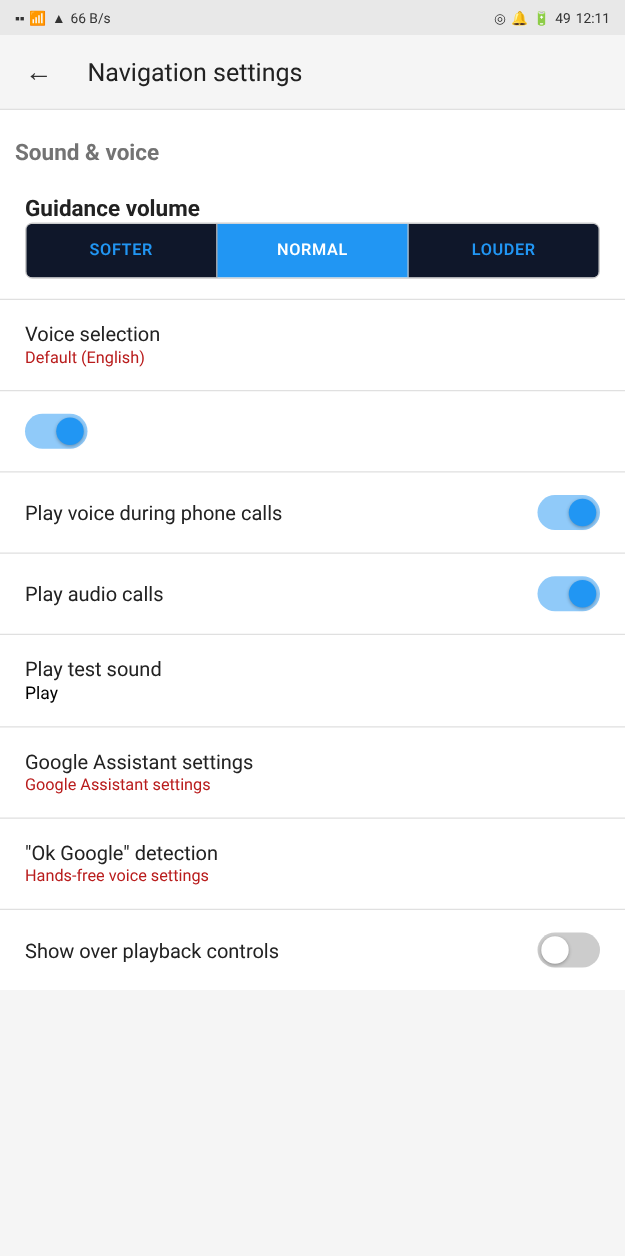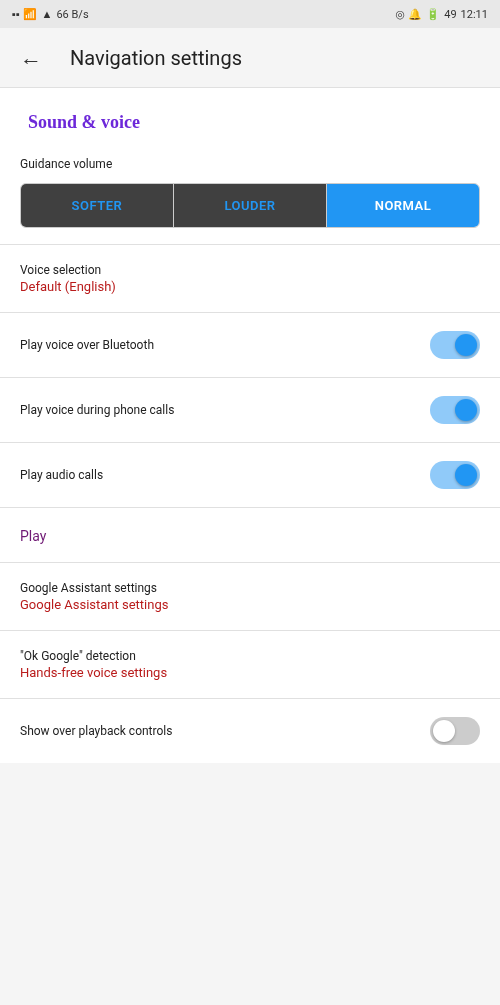--- a/index.html
+++ b/index.html
@@ -66,54 +66,53 @@
       font-weight: 400;
       text-align: right;
     }
 
     .content {
       background: #fff;
       padding: 0;
     }
 
     .section-header {
-      padding: 24px 20px 8px 28px;
+      padding: 24px 20px 8px 12px;
       font-size: 18px;
       font-weight: 700;
-      color: #6d28d9;
-      font-family: Liberation Serif, serif;
+      color: #737373;
     }
 
     .setting-block {
       padding: 16px 20px;
     }
 
     .setting-label {
-      font-size: 12px;
+      font-size: 18px;
       color: #222;
-      margin-bottom: 12px;
+      font-weight: bold;
     }
 
     .volume-selector {
       display: flex;
       border: 1.5px solid #ccc;
       border-radius: 6px;
       overflow: hidden;
       width: 100%;
     }
 
     .volume-btn {
       flex: 1;
       padding: 14px 0;
       font-size: 13px;
       font-weight: 600;
       letter-spacing: 0.5px;
       border: none;
       cursor: pointer;
-      background: #404040;
+      background: #0f172a;
       color: #2196F3;
     }
 
     .volume-btn.active {
       background: #2196F3;
       color: #fff;
     }
 
     .volume-btn:not(:last-child) {
       border-right: 1.5px solid #ccc;
@@ -130,21 +129,21 @@
       align-items: center;
       justify-content: space-between;
       padding: 18px 20px;
     }
 
     .setting-row-left {
       flex: 1;
     }
 
     .setting-title {
-      font-size: 12px;
+      font-size: 16px;
       color: #222;
     }
 
     .setting-subtitle {
       font-size: 13px;
       color: #b91c1c;
       margin-top: 2px;
     }
 
     
@@ -204,21 +203,21 @@
       padding: 18px 20px;
     }
 
     .play-test-title {
       font-size: 16px;
       color: #222;
     }
 
     .play-link {
       font-size: 14px;
-      color: #701a75;
+      color: #000000;
       cursor: pointer;
       margin-top: 2px;
     }
   </style>
 </head>
 <body>
 
 <div class="status-bar">
   <div class="status-left">
     <span>▪▪</span>
@@ -241,40 +240,37 @@
 </div>
 
 <div class="content">
 
   <div class="section-header">Sound &amp; voice</div>
 
   <div class="setting-block">
     <div class="setting-label">Guidance volume</div>
     <div class="volume-selector">
       <button class="volume-btn">SOFTER</button>
+      <button class="volume-btn active">NORMAL</button>
       <button class="volume-btn">LOUDER</button>
-      <button class="volume-btn active">NORMAL</button>
     </div>
   </div>
 
   <div class="divider"></div>
 
   <div class="setting-row">
     <div class="setting-row-left">
       <div class="setting-title">Voice selection</div>
       <div class="setting-subtitle">Default (English)</div>
     </div>
   </div>
 
   <div class="divider"></div>
 
   <div class="setting-row">
-    <div class="setting-row-left">
-      <div class="setting-title">Play voice over Bluetooth</div>
-    </div>
     <label class="toggle">
       <input type="checkbox" checked="" style="">
       <span class="toggle-slider"></span>
     </label>
   </div>
 
   <div class="divider"></div>
 
   <div class="setting-row">
     <div class="setting-row-left">
@@ -294,20 +290,21 @@
     </div>
     <label class="toggle">
       <input type="checkbox" checked="" style="">
       <span class="toggle-slider"></span>
     </label>
   </div>
 
   <div class="divider"></div>
 
   <div class="play-test-row">
+    <div class="play-test-title">Play test sound</div>
     <div class="play-link">Play</div>
   </div>
 
   <div class="divider"></div>
 
   <div class="setting-row">
     <div class="setting-row-left">
       <div class="setting-title">Google Assistant settings</div>
       <div class="setting-subtitle">Google Assistant settings</div>
     </div>

